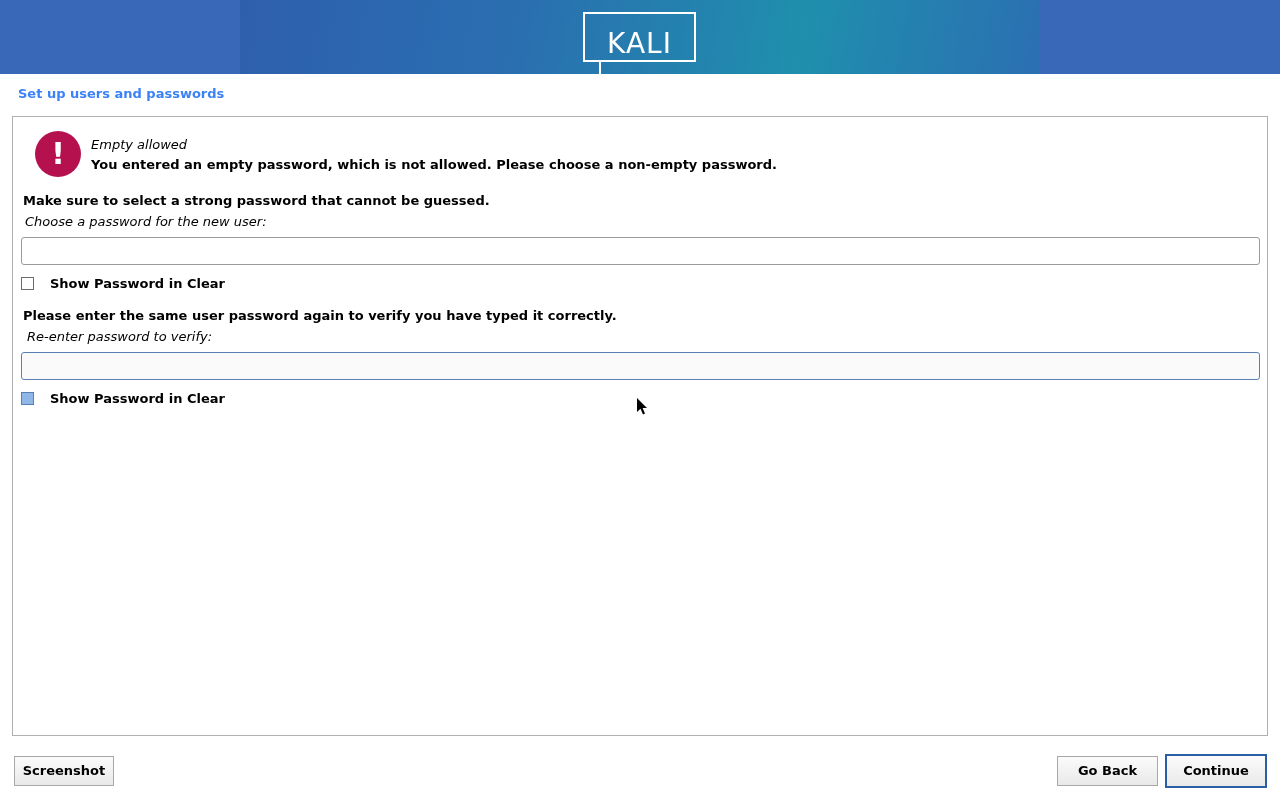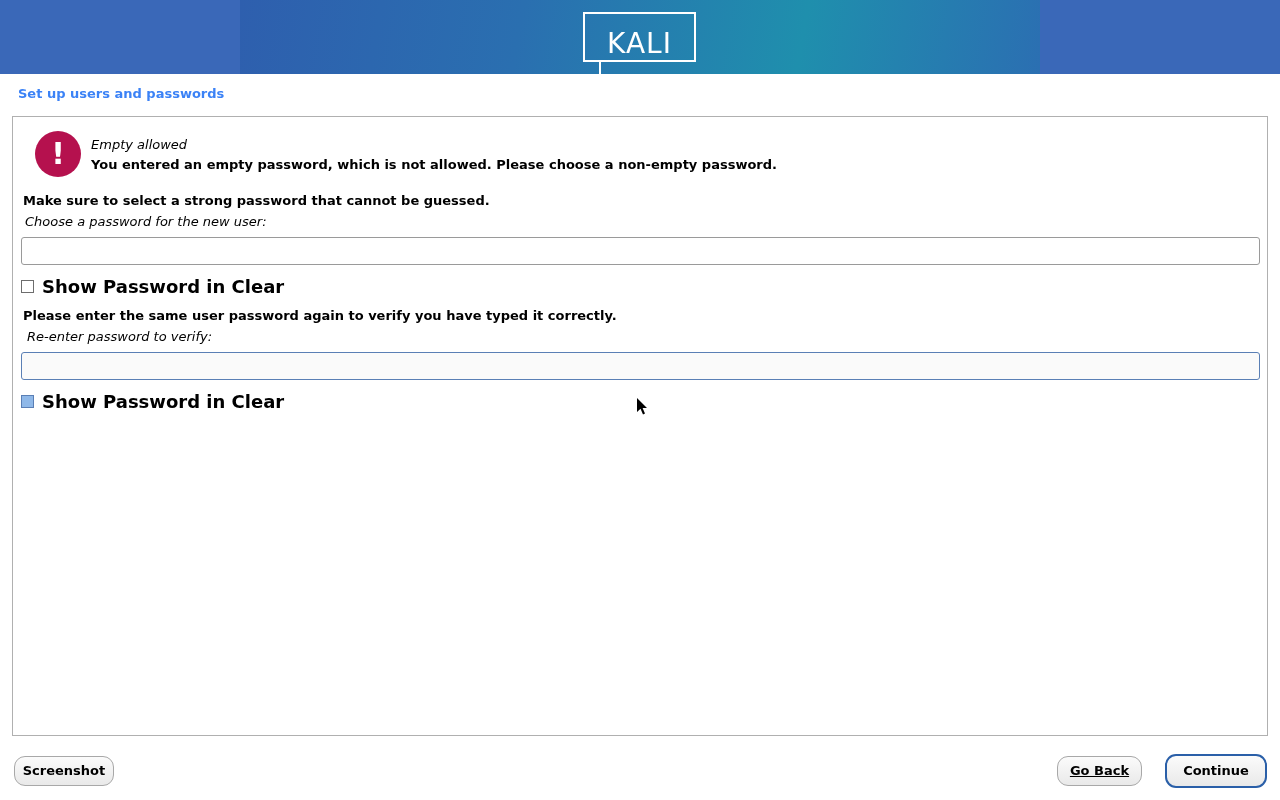--- a/index.html
+++ b/index.html
@@ -185,22 +185,23 @@
     border: 1px solid #6d6d6d;
     background: #ffffff;
     margin-right: 8px;
     display: inline-block;
   }
   .cbox.focused {
     background: #8fb8e8;
     border: 1px solid #5a7fb5;
   }
   .check-label {
-    font-size: 18px;
-    font-weight: bold;
+    font-size: 13px;
+    font-weight: bold;
+    margin-left: 8px;
   }
 
   .hint-strong-2 {
     position: absolute;
     left: 10px;
     top: 191px;
     font-size: 13px;
     font-weight: bold;
   }
   .field-label-2 {
@@ -224,41 +225,40 @@
     font-size: 13px;
     padding: 0 6px;
     outline: none;
   }
 
   
   .btn {
     position: absolute;
     box-sizing: border-box;
     border: 1px solid #a8a8a8;
-    border-radius: 11px;
+    border-radius: 0;
     background: linear-gradient(#fbfbfb, #e9e9e9);
     font-family: "DejaVu Sans", "Liberation Sans", sans-serif;
     font-size: 13px;
     font-weight: bold;
     color: #000000;
     height: 30px;
     line-height: 28px;
     text-align: center;
     cursor: default;
   }
   .btn-screenshot {
     left: 14px;
     top: 756px;
     width: 100px;
   }
   .btn-goback {
     left: 1057px;
     top: 756px;
-    width: 85px;
-    text-decoration: underline;
+    width: 101px;
   }
   .btn-continue {
     left: 1165px;
     top: 754px;
     width: 102px;
     height: 34px;
     line-height: 30px;
     border: 2px solid #2a5fa8;
   }
 

